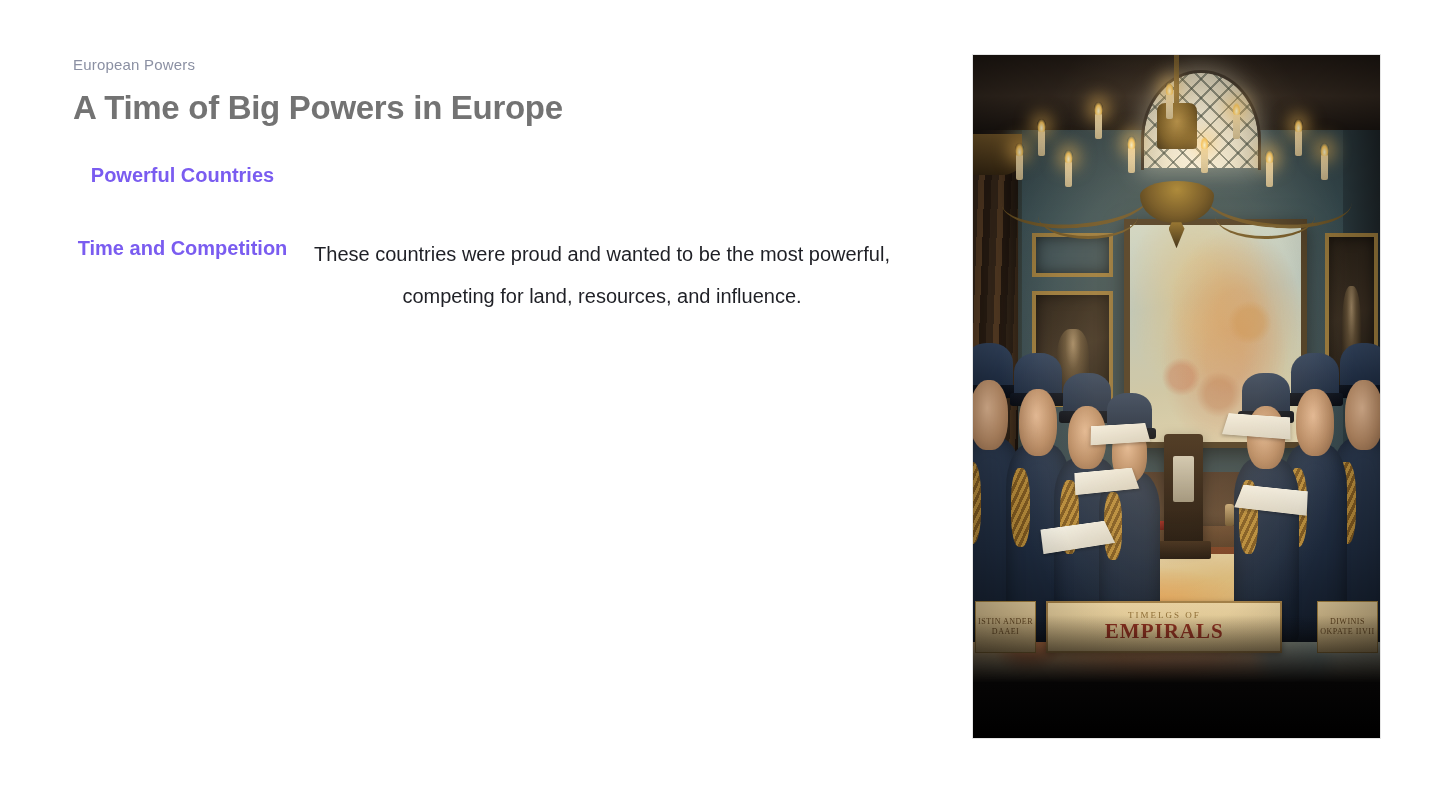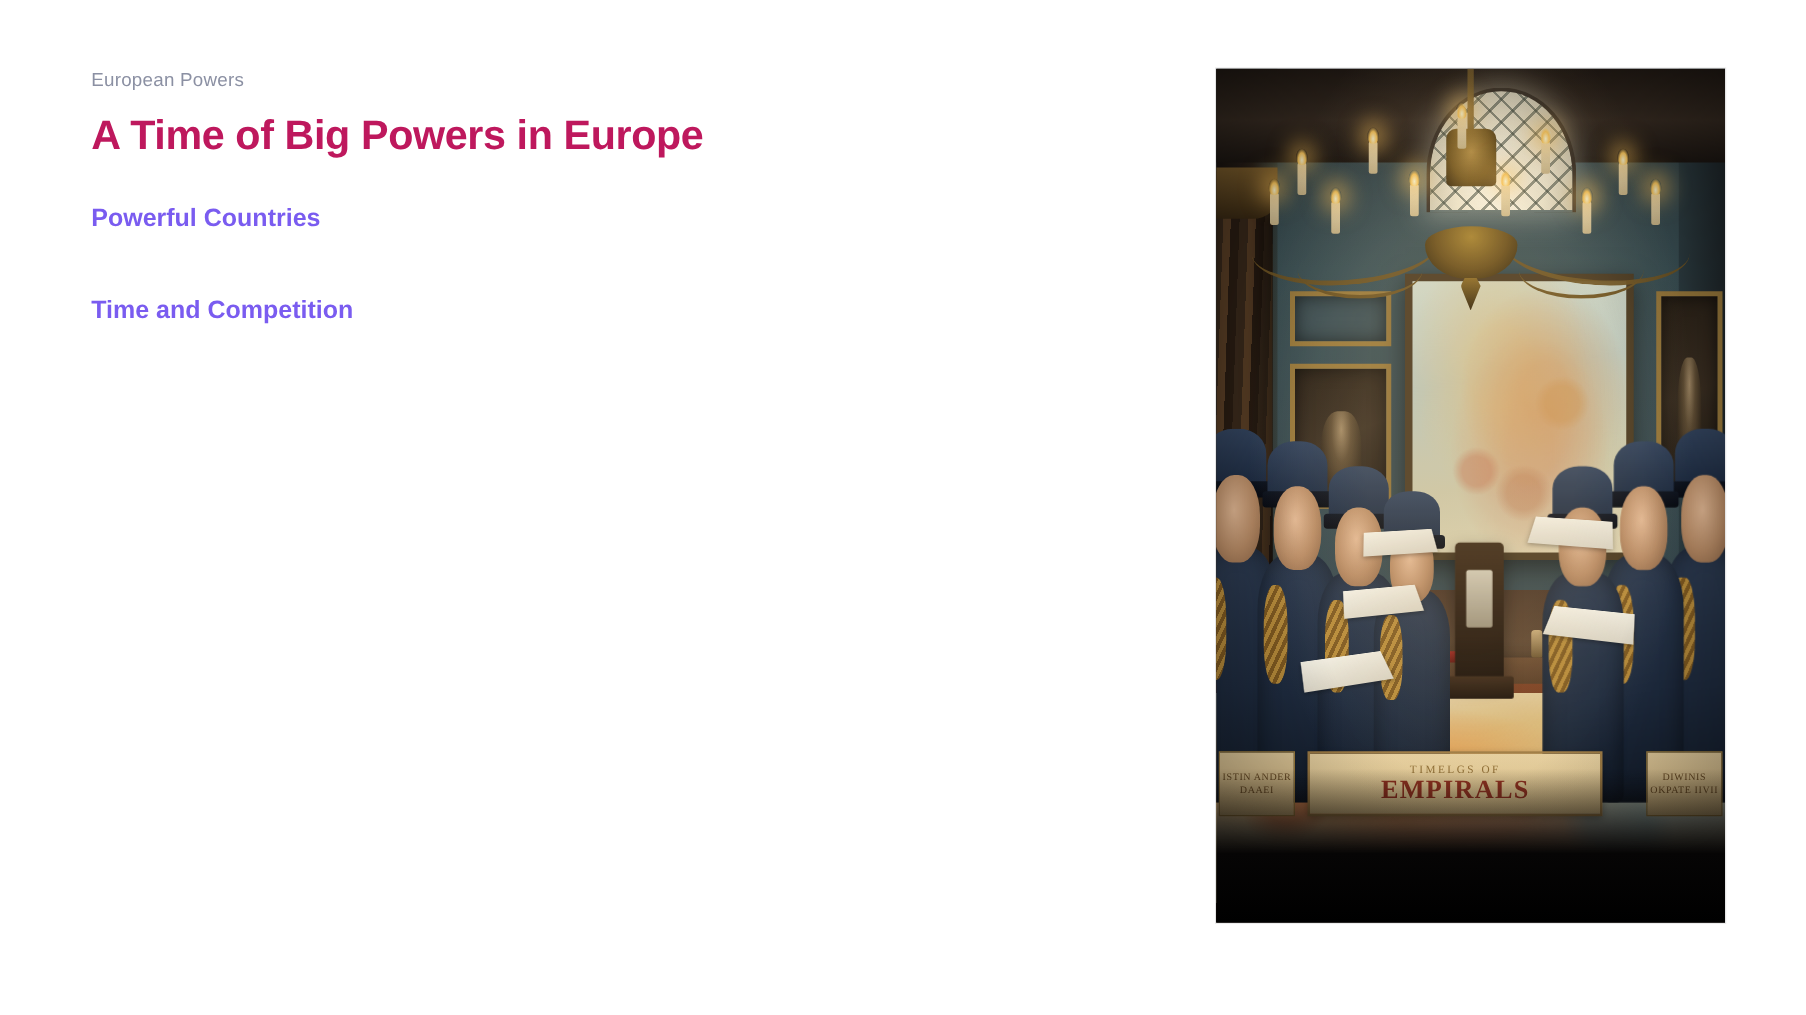--- a/index.html
+++ b/index.html
@@ -19,26 +19,26 @@
     font-weight:400;
     color:#8b90a3;
     letter-spacing:0.2px;
     line-height:1.3;
   }
 
   .headline {
     margin-top:13px;
     font-size:33px;
     font-weight:700;
-    color:#be185d;
+    color:#737373;
     letter-spacing:-0.3px;
     line-height:1.2;
   }
 
-  .rows { margin-top:34px; }
+  .rows { margin-top:34px;text-align:center; }
 
   .row {
     display:flex;
     align-items:flex-start;
     margin-bottom:46px;
   }
   .row:last-child { margin-bottom:0; }
 
   .row-label {
     flex:0 0 219px;
@@ -400,20 +400,21 @@
     <h1 class="headline">A Time of Big Powers in Europe</h1>
 
     <div class="rows">
 
       <div class="row">
         <div class="row-label">Powerful Countries</div>
       </div>
 
       <div class="row">
         <div class="row-label">Time and Competition</div>
+        <div class="row-body">These countries were proud and wanted to be the most powerful, competing for land, resources, and influence.</div>
       </div>
 
 
     </div>
   </div>
 
   <div class="figure" title="Historical illustration of military officers in dress uniform seated around a large table covered with a world map in an ornate council chamber, with a chandelier, arched window, wall map and gilt-framed portraits">
     <div class="scene">
 
       <div class="wall"></div>

